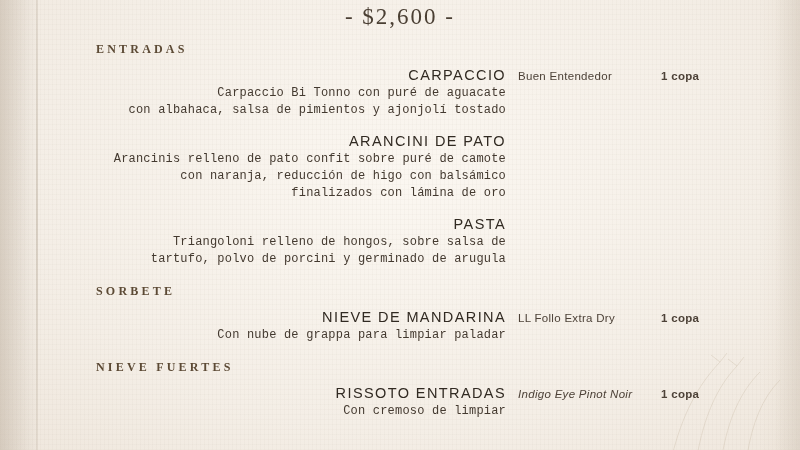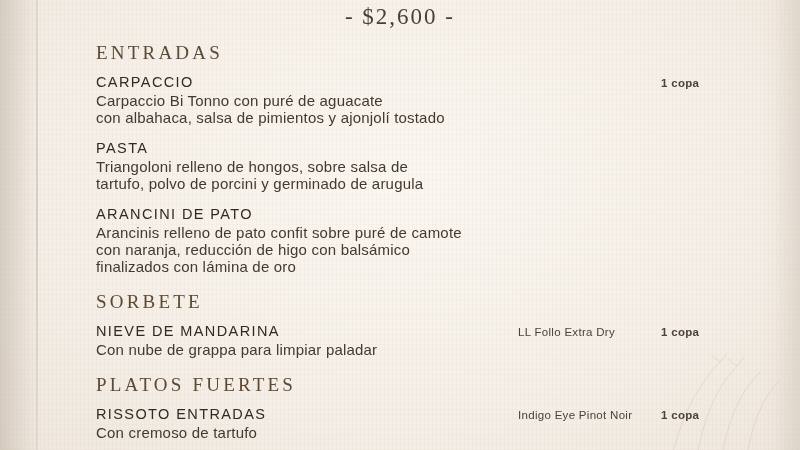--- a/index.html
+++ b/index.html
@@ -75,67 +75,69 @@
 
   .content {
     position: absolute;
     left: 96px;
     top: 42px;
     width: 660px;
   }
 
   .section-title {
     font-family: "Liberation Serif", serif;
-    font-weight: normal;
-    font-size: 19px;
+    font-weight: bold;
+    font-size: 12px;
     letter-spacing: 3.2px;
     color: #5c4a35;
     margin: 0 0 10px 0;
   }
   .section {
     margin-bottom: 16px;
   }
   .section.sorbete { margin-top: 2px; }
 
   .dish {
     position: relative;
     margin-bottom: 14px;
   }
   .dish-left {
     width: 410px;
+    text-align: right;
   }
   .dish-name {
     font-family: "Liberation Sans", sans-serif;
     font-size: 14.5px;
     letter-spacing: 1.4px;
     color: #312a22;
     margin: 0 0 2px 0;
   }
   .dish-desc {
-    font-size: 15px;
+    font-size: 12px;
     line-height: 17px;
     color: #43392f;
     letter-spacing: 0.2px;
     white-space: pre-line;
+    font-family: Liberation Mono, monospace;
   }
 
   .pairing {
     position: absolute;
     top: 1px;
     left: 422px;
     width: 240px;
     font-size: 11.5px;
     color: #4d4238;
     letter-spacing: 0.3px;
   }
   .pairing-name {
     display: block;
     line-height: 16px;
   }
-  .pairing-name.italic { }
+  .pairing-name.italic { font-style: italic; }
   .pairing-qty {
     position: absolute;
     top: 0;
     left: 143px;
     font-size: 11.5px;
     color: #4d4238;
     line-height: 16px;
     font-weight: bold;
   }
 </style>
@@ -166,64 +168,65 @@
     <div class="section">
       <h2 class="section-title">ENTRADAS</h2>
 
       <div class="dish">
         <div class="dish-left">
           <div class="dish-name">CARPACCIO</div>
           <div class="dish-desc">Carpaccio Bi Tonno con puré de aguacate
 con albahaca, salsa de pimientos y ajonjolí tostado</div>
         </div>
         <div class="pairing">
+          <span class="pairing-name">Buen Entendedor</span>
           <span class="pairing-qty">1 copa</span>
-        </div>
-      </div>
-
-      <div class="dish">
-        <div class="dish-left">
-          <div class="dish-name">PASTA</div>
-          <div class="dish-desc">Triangoloni relleno de hongos, sobre salsa de
-tartufo, polvo de porcini y germinado de arugula</div>
         </div>
       </div>
 
       <div class="dish">
         <div class="dish-left">
           <div class="dish-name">ARANCINI DE PATO</div>
           <div class="dish-desc">Arancinis relleno de pato confit sobre puré de camote
 con naranja, reducción de higo con balsámico
 finalizados con lámina de oro</div>
         </div>
       </div>
+
+      <div class="dish">
+        <div class="dish-left">
+          <div class="dish-name">PASTA</div>
+          <div class="dish-desc">Triangoloni relleno de hongos, sobre salsa de
+tartufo, polvo de porcini y germinado de arugula</div>
+        </div>
+      </div>
     </div>
 
     <div class="section sorbete">
       <h2 class="section-title">SORBETE</h2>
 
       <div class="dish">
         <div class="dish-left">
           <div class="dish-name">NIEVE DE MANDARINA</div>
           <div class="dish-desc">Con nube de grappa para limpiar paladar</div>
         </div>
         <div class="pairing">
           <span class="pairing-name">LL Follo Extra Dry</span>
           <span class="pairing-qty">1 copa</span>
         </div>
       </div>
     </div>
 
     <div class="section">
-      <h2 class="section-title">PLATOS FUERTES</h2>
+      <h2 class="section-title">NIEVE FUERTES</h2>
 
       <div class="dish">
         <div class="dish-left">
           <div class="dish-name">RISSOTO ENTRADAS</div>
-          <div class="dish-desc">Con cremoso de tartufo</div>
+          <div class="dish-desc">Con cremoso de limpiar</div>
         </div>
         <div class="pairing">
           <span class="pairing-name italic">Indigo Eye Pinot Noir</span>
           <span class="pairing-qty">1 copa</span>
         </div>
       </div>
     </div>
 
   </div>
 </div>

